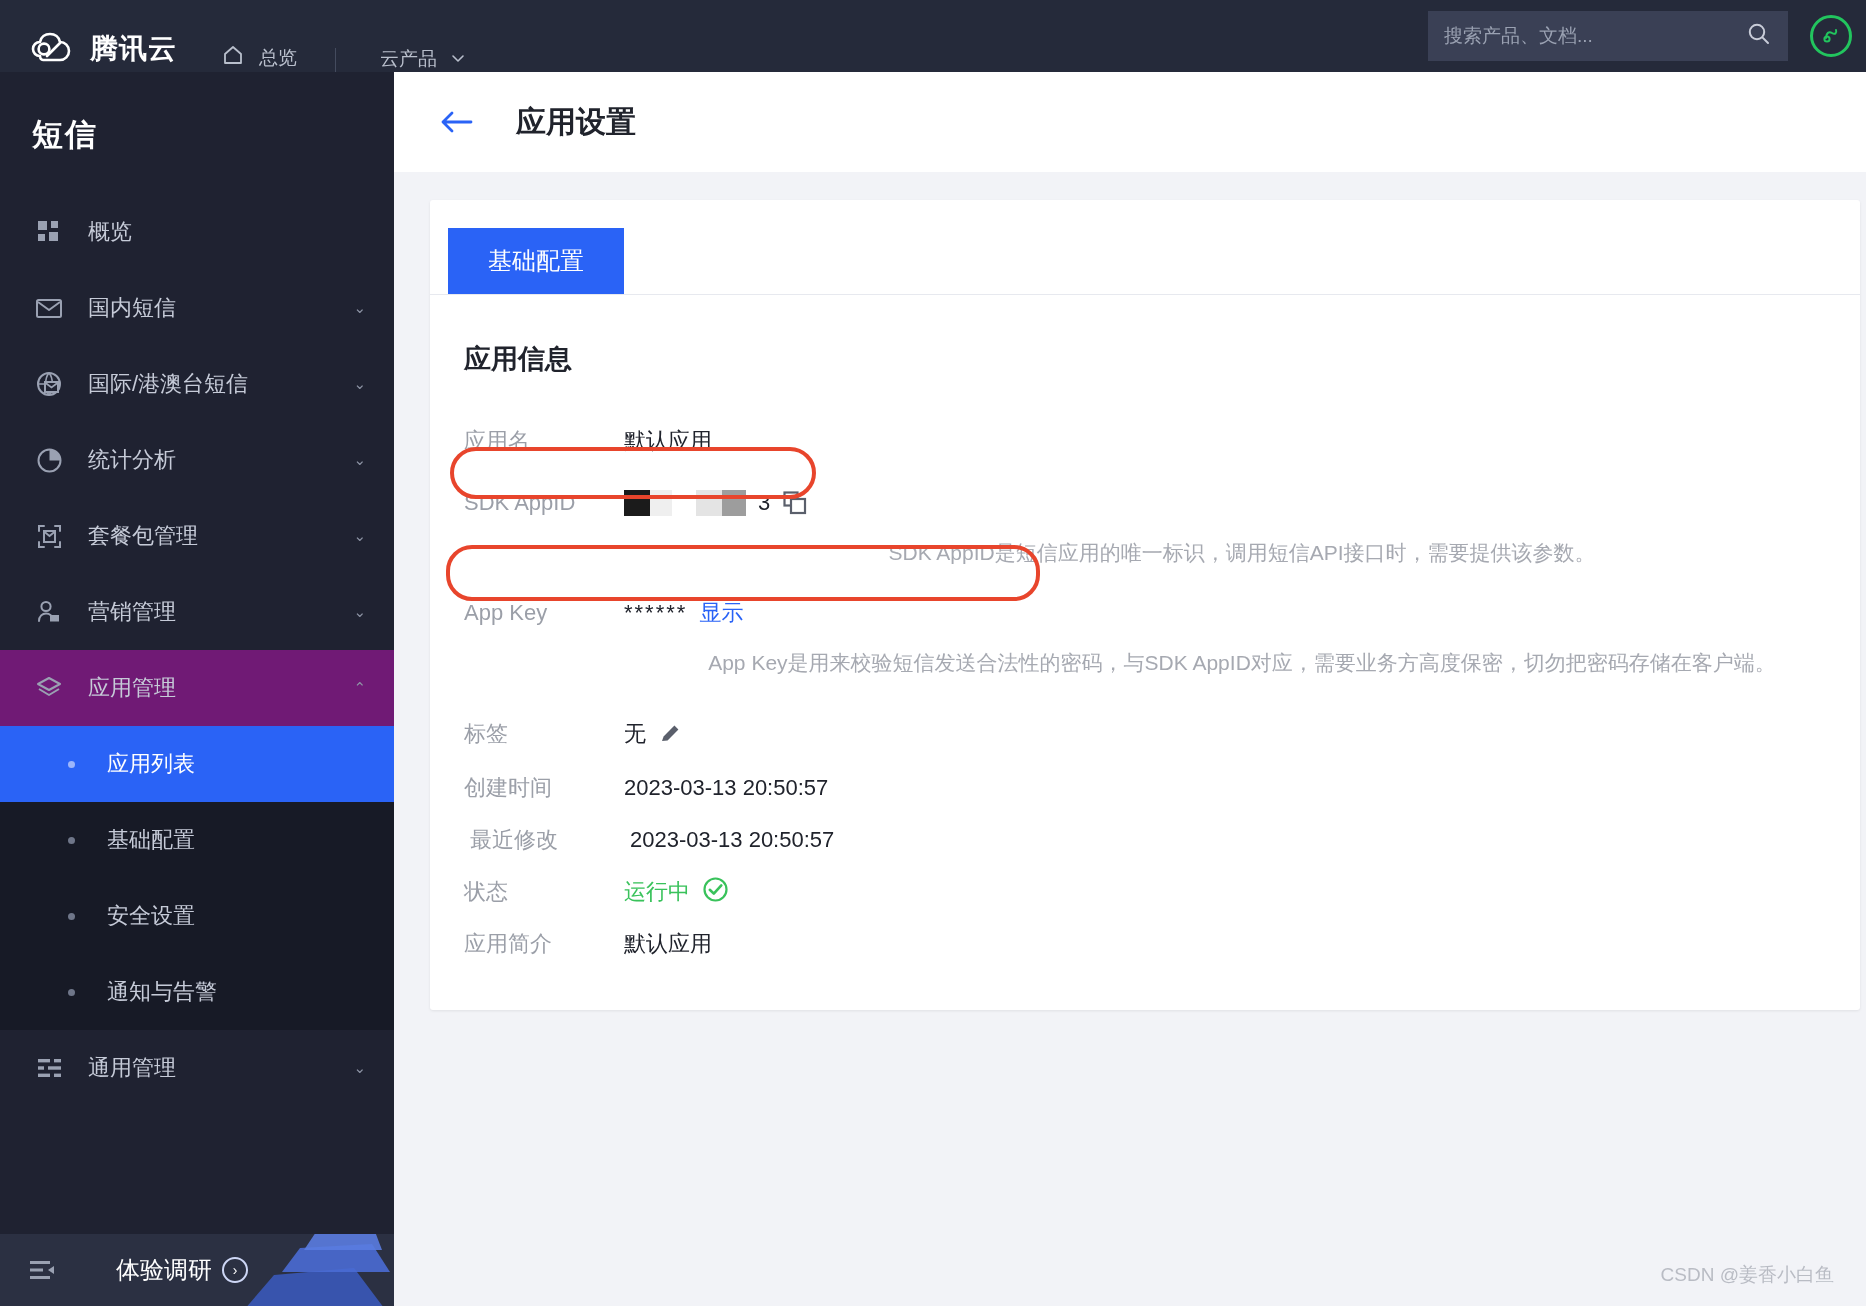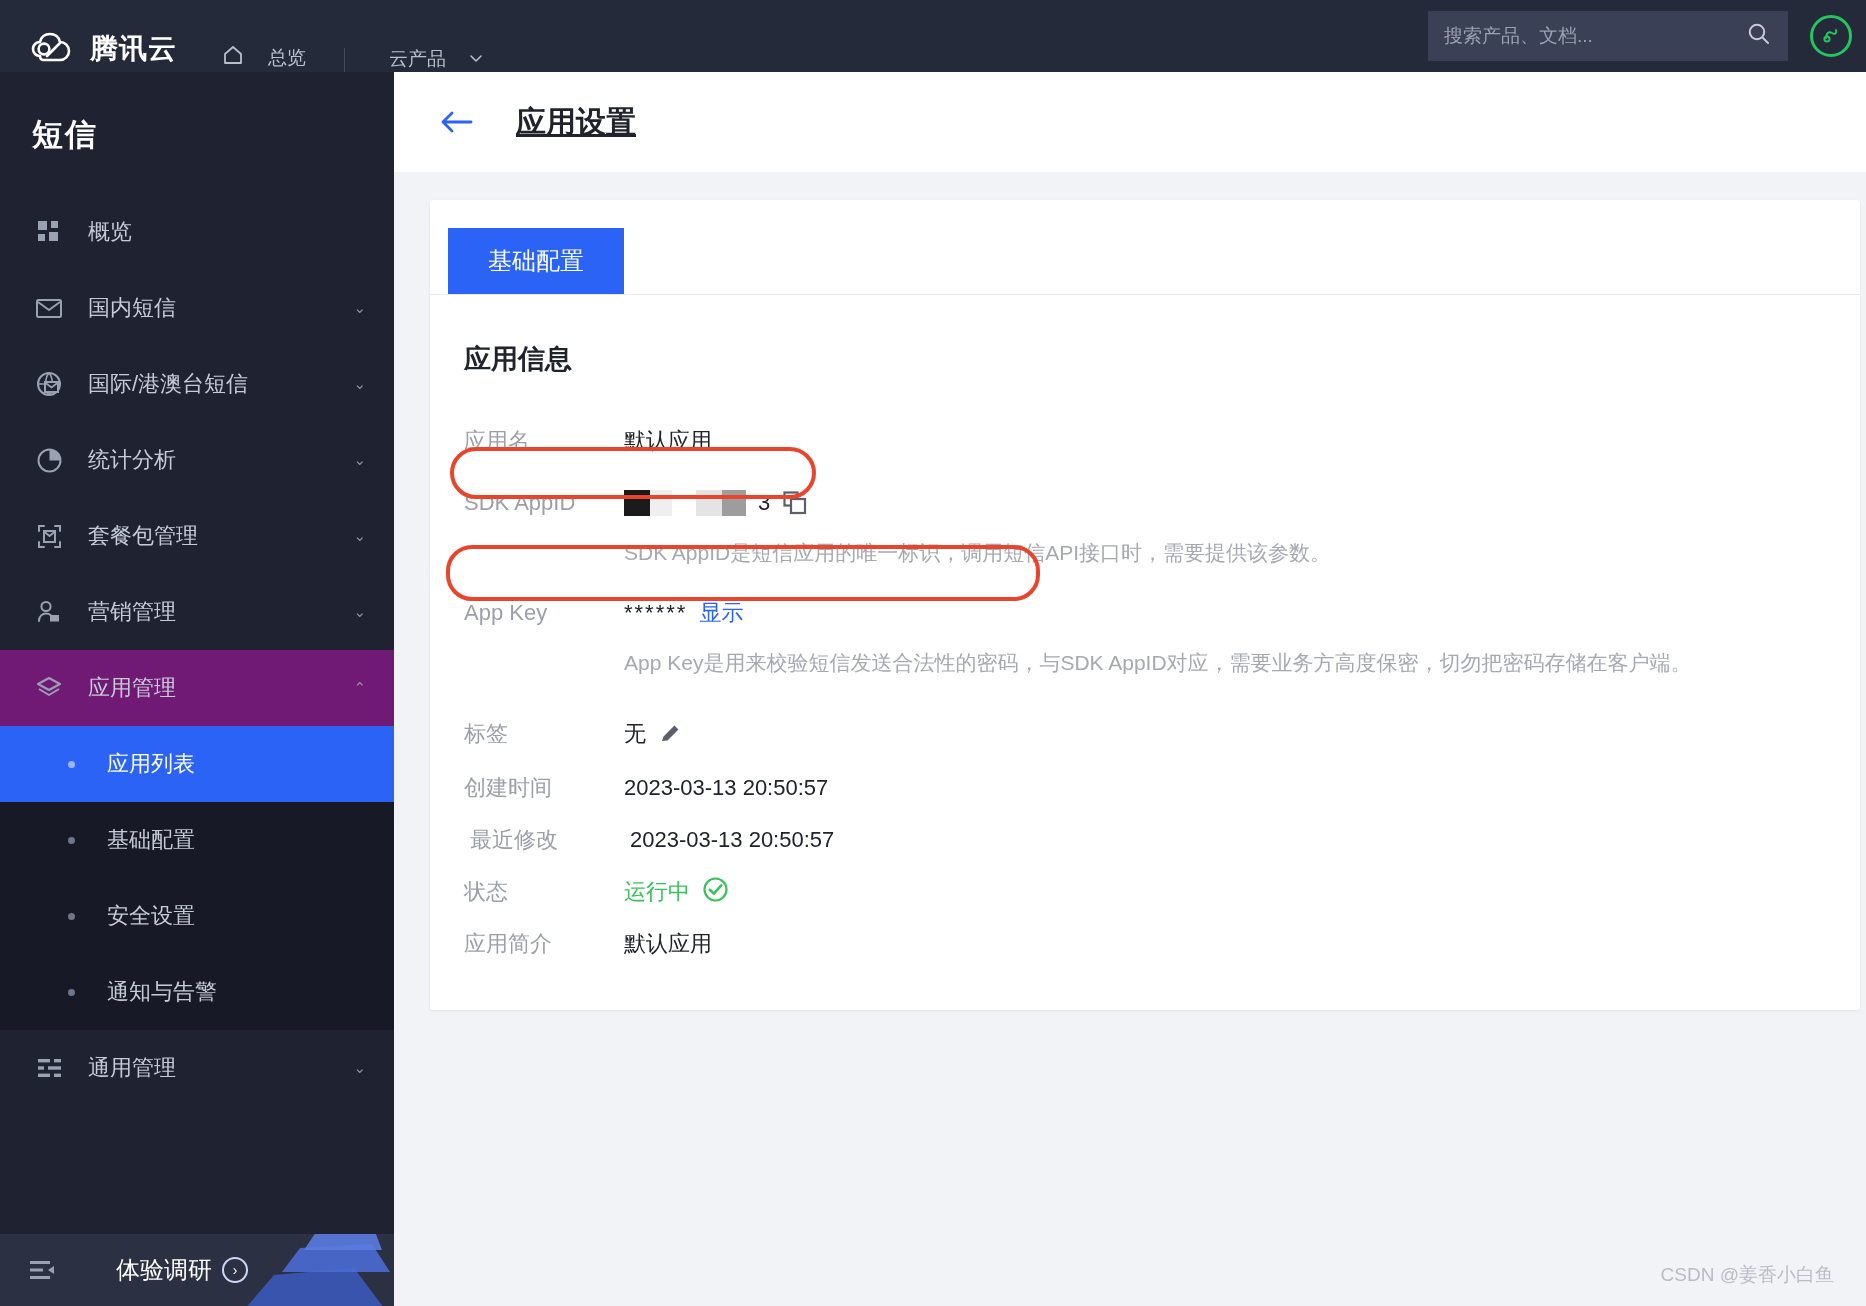--- a/index.html
+++ b/index.html
@@ -12,21 +12,21 @@
 
   
   .topbar {
     position: absolute; top: 0; left: 0; width: 1866px; height: 72px;
     background: #252a3a; display: flex; align-items: flex-end;
   }
   .logo-wrap { display: flex; align-items: center; margin-left: 30px; gap: 14px; }
   .logo-mark { width: 46px; height: 46px; }
   .logo-text { color: #fff; font-size: 28px; font-weight: bold; letter-spacing: 1px; }
   .nav-item {
-    display: flex; align-items: center; gap: 23px;
+    display: flex; align-items: center; gap: 14px;
     color: #b9bfcc; font-size: 19px; margin-left: 44px; cursor: pointer;
   }
   .nav-sep { width: 1px; height: 24px; background: #444b5e; margin-left: 38px; }
   .topbar-right { position: absolute; right: 0; top: 0; height: 72px; display: flex; align-items: center; }
   .search-box {
     position: relative; width: 360px; height: 50px; background: #3a4055;
     display: flex; align-items: center; padding: 0 16px;
   }
   .search-box input {
     flex: 1; background: transparent; border: none; outline: none;
@@ -84,39 +84,40 @@
   .survey-deco {
     position: absolute; right: -10px; bottom: -14px; width: 200px; height: 100px; z-index: 1;
   }
 
   
   .main { position: absolute; top: 72px; left: 394px; width: 1472px; height: 1234px; background: #f2f3f7; }
   .page-head {
     height: 100px; background: #fff; display: flex; align-items: center; padding-left: 44px;
   }
   .back-arrow { cursor: pointer; display: flex; align-items: center; }
-  .page-title { font-size: 30px; font-weight: bold; color: #20232c; margin-left: 42px; text-decoration: underline; }
+  .page-title { font-size: 30px; font-weight: bold; color: #20232c; margin-left: 42px; }
 
   .card {
     margin: 28px 0 0 36px; width: 1430px; background: #fff; border-radius: 3px;
     box-shadow: 0 1px 3px rgba(0,0,0,.08); padding-bottom: 40px; position: relative;
   }
   .tabs { padding: 28px 0 0 18px; border-bottom: 1px solid #e7e9ef; }
   .tab {
     display: inline-block; background: #2a63f6; color: #fff; font-size: 24px;
     padding: 17px 40px; cursor: pointer; border: none; font-family: inherit;
   }
   .section-title { font-size: 27px; font-weight: bold; color: #20232c; margin: 46px 0 40px 34px; }
 
   .row { display: flex; align-items: center; margin-left: 34px; min-height: 48px; }
   .row-label { width: 160px; color: #9b9fa8; font-size: 22px; flex-shrink: 0; }
   .row-value { color: #20232c; font-size: 22px; display: flex; align-items: center; gap: 12px; }
   .row-desc {
     margin-left: 194px; color: #a6a9b1; font-size: 21px; line-height: 1.5;
     padding: 10px 0 14px 0;
+    text-align: center;
   }
 
   
   .redact { display: inline-flex; align-items: center; height: 26px; }
   .rb { height: 26px; display: inline-block; }
 
   .copy-icon, .edit-icon { cursor: pointer; display: inline-flex; align-items: center; }
   .show-link { color: #2a63f6; font-size: 22px; cursor: pointer; text-decoration: none; }
   .masked { letter-spacing: 2px; font-size: 22px; color: #20232c; }
   .status-running { color: #39c25b; font-size: 22px; }

